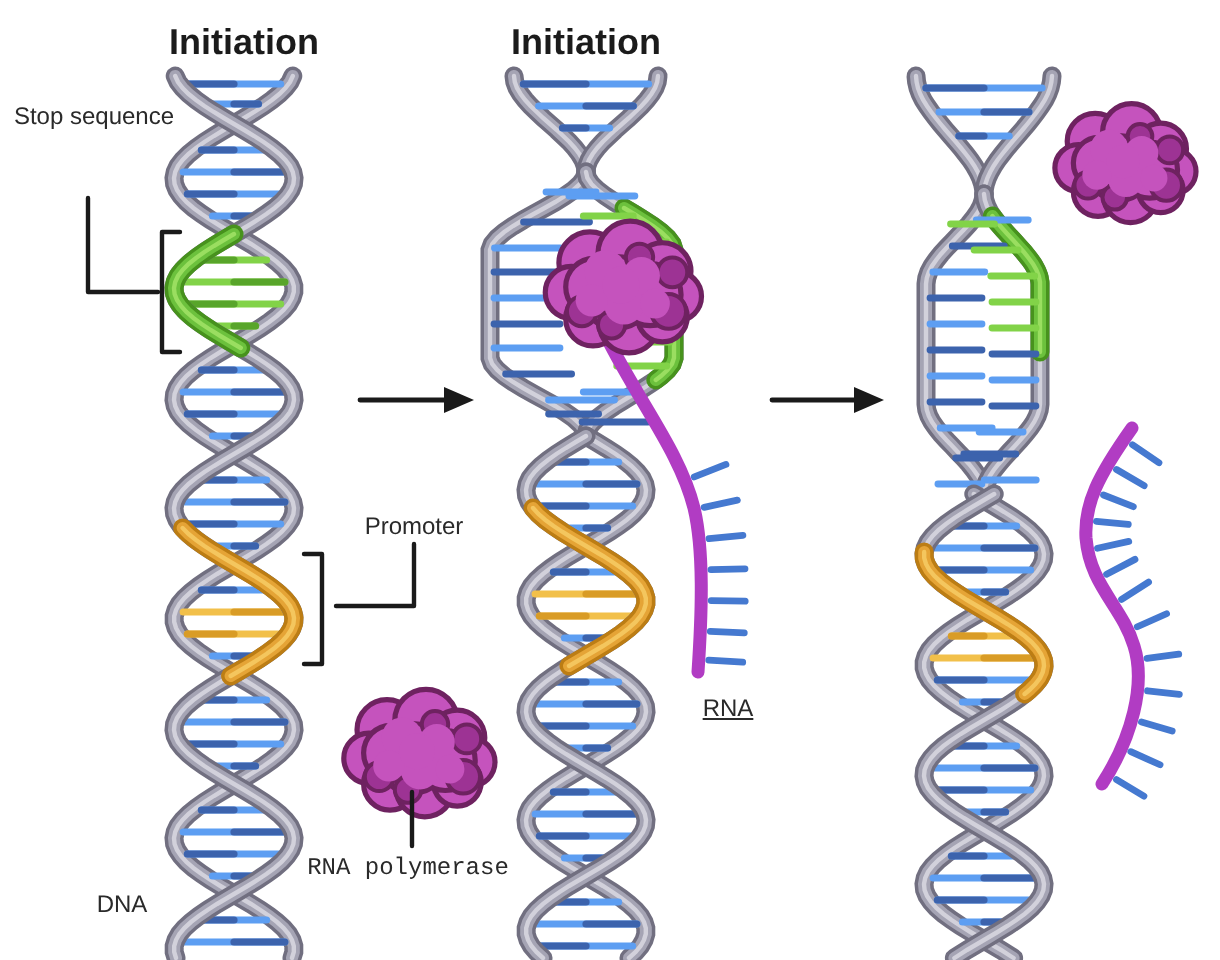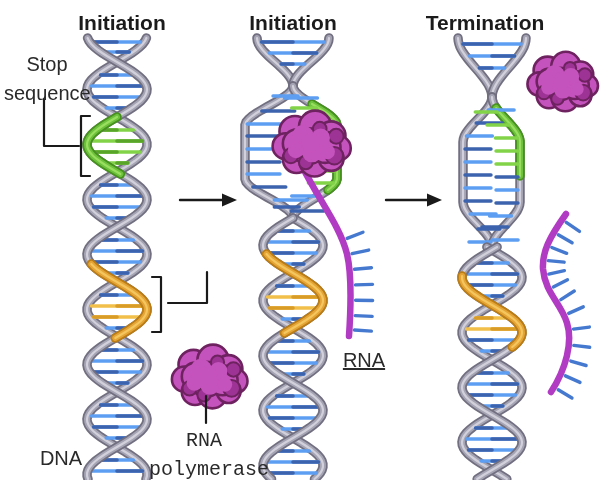--- a/index.html
+++ b/index.html
@@ -1,21 +1,21 @@
 <!DOCTYPE html>
 <html><head>
 <meta charset="utf-8">
 <style>
   html,body{margin:0;padding:0;background:#ffffff;}
   #stage{position:relative;width:610px;height:480px;overflow:hidden;
          font-family:"Liberation Sans",sans-serif;background:#fff;}
   #art{position:absolute;left:0;top:0;}
   .hdr{position:absolute;top:11px;width:130px;text-align:center;
-       font-weight:700;font-size:21px;color:#1b1b1b;}
-  .lbl{position:absolute;font-size:20px;color:#2a2a2a;text-align:center;line-height:1.45;}
+       font-weight:700;font-size:18px;color:#1b1b1b;}
+  .lbl{position:absolute;font-size:12px;color:#2a2a2a;text-align:center;line-height:1.45;}
   #hdr-init{left:57px;} #hdr-elon{left:228px;} #hdr-term{left:420px;}
   #lbl-stop{left:4px;top:50px;width:86px;}
   #lbl-promoter{left:167px;top:255px;width:80px;}
   #lbl-polymerase{left:149px;top:426px;width:110px;font-family:Liberation Mono, monospace;}
   #lbl-dna{left:39px;top:444px;width:44px;}
   #lbl-rna{left:341px;top:346px;width:46px;text-decoration:underline;}
 </style>
 </head>
 <body>
 
@@ -391,19 +391,19 @@
         <polygon points="222,193.5 237,200 222,206.5" fill="#1a1a1a"></polygon>
       </g>
       <g>
         <line x1="386" y1="200" x2="428" y2="200" stroke="#1a1a1a" stroke-width="2.4" stroke-linecap="round"></line>
         <polygon points="427,193.5 442,200 427,206.5" fill="#1a1a1a"></polygon>
       </g>
     </svg>
 
   <div class="hdr" id="hdr-init">Initiation</div>
   <div class="hdr" id="hdr-elon">Initiation</div>
-  <div class="hdr" id="hdr-term">Termination</div>
 
   <div class="lbl" id="lbl-stop">Stop sequence</div>
+  <div class="lbl" id="lbl-promoter">Promoter</div>
   <div class="lbl" id="lbl-polymerase">RNA polymerase</div>
   <div class="lbl" id="lbl-dna">DNA</div>
   <div class="lbl" id="lbl-rna">RNA</div>
 </div>
 
 </body></html>

